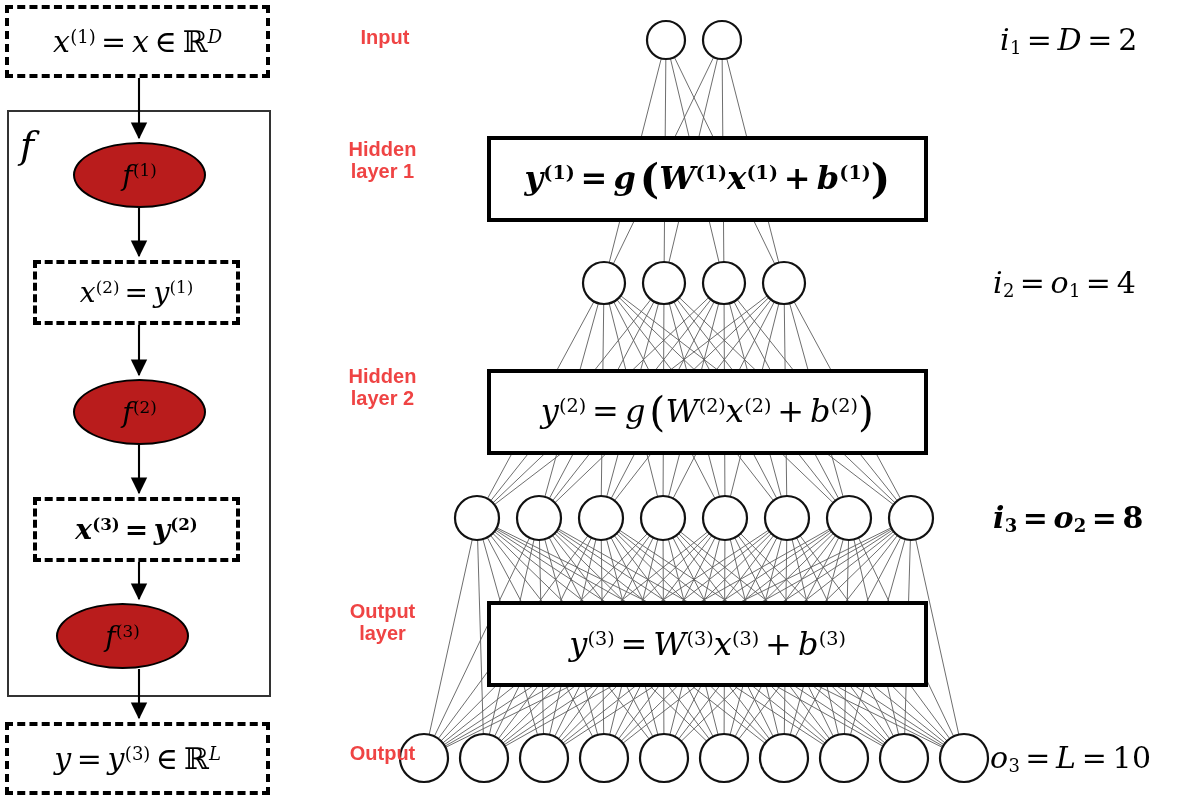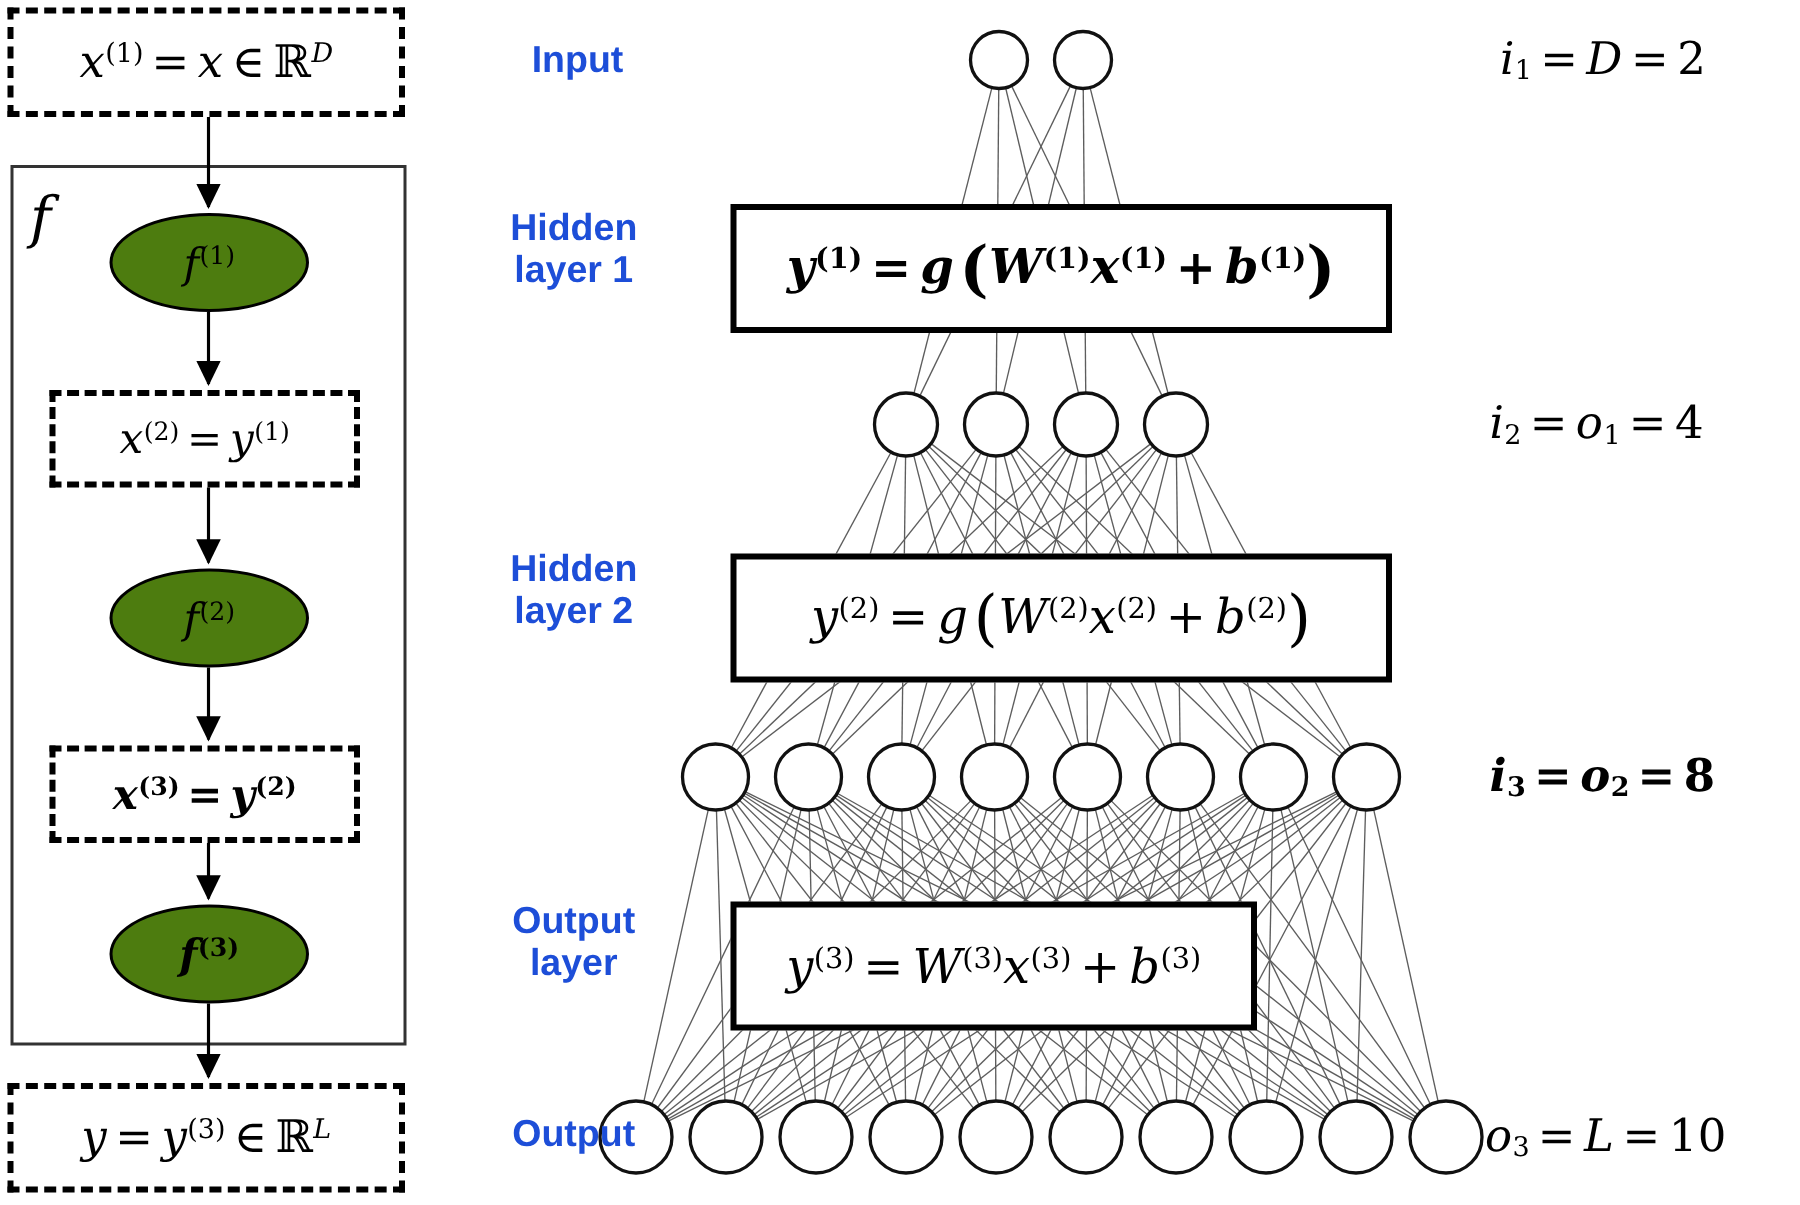--- a/index.html
+++ b/index.html
@@ -22,21 +22,21 @@
   .fcontainer{
     position:absolute;z-index:2;background:#fff;
     border:2.5px solid #333;box-sizing:border-box;
   }
   .flabel{
     position:absolute;z-index:4;
     font-family:"DejaVu Serif",serif;font-style:italic;
     font-size:38px;line-height:1;
   }
   .ellipse{
-    position:absolute;z-index:3;background:#4d7c0f;
+    position:absolute;z-index:3;background:#b91c1c;
     border:2px solid #000;border-radius:50%;
     display:flex;align-items:center;justify-content:center;
     box-sizing:border-box;
   }
 
   
   .math{
     font-family:"DejaVu Serif",serif;font-style:italic;
     white-space:nowrap;letter-spacing:.3px;
   }
@@ -47,21 +47,21 @@
   .math .paren{font-style:normal;font-size:1.28em;vertical-align:-.10em;}
   .math .bb{font-style:normal;font-family:"DejaVu Serif",serif;}
   .m28{font-size:28px;}
   .m30{font-size:30px;}
   .m32{font-size:32px;}
 
   
   .caption{
     position:absolute;z-index:4;
     font-family:"Liberation Sans",sans-serif;font-weight:bold;
-    font-size:25px;line-height:1.12;text-align:center;color:#1d4ed8;
+    font-size:20px;line-height:1.12;text-align:center;color:#ef4444;
   }
 
   
   .fbox{
     position:absolute;z-index:3;background:#fff;
     border:4px solid #000;box-sizing:border-box;
     display:flex;align-items:center;justify-content:center;
   }
 
   
@@ -250,21 +250,21 @@
       <i>f</i><sup>(2)</sup>
     </span>
   </div>
 
   <div class="dbox" style="left:33px;top:497px;width:207px;height:65px;font-weight:bold;">
     <span class="math m28">
       <i>x</i><sup>(3)</sup><span class="op">=</span><i>y</i><sup>(2)</sup>
     </span>
   </div>
 
-  <div class="ellipse" style="left:73px;top:603px;width:133px;height:66px;font-weight:bold;">
+  <div class="ellipse" style="left:56px;top:603px;width:133px;height:66px;">
     <span class="math m28">
       <i>f</i><sup>(3)</sup>
     </span>
   </div>
 
   <div class="dbox" style="left:5px;top:722px;width:265px;height:73px;">
     <span class="math m30">
       <i>y</i><span class="op">=</span><i>y</i><sup>(3)</sup><span class="op">∈</span><span class="bb">ℝ</span><sup><i style="font-style:italic">L</i></sup>
     </span>
   </div>
@@ -313,21 +313,21 @@
       <i>y</i><sup>(1)</sup><span class="op">=</span><i>g</i> <span class="paren">(</span><i>W</i><sup>(1)</sup><i>x</i><sup>(1)</sup><span class="op">+</span><i>b</i><sup>(1)</sup><span class="paren">)</span>
     </span>
   </div>
 
   <div class="fbox" style="left:487px;top:369px;width:441px;height:86px;">
     <span class="math m32">
       <i>y</i><sup>(2)</sup><span class="op">=</span><i>g</i> <span class="paren">(</span><i>W</i><sup>(2)</sup><i>x</i><sup>(2)</sup><span class="op">+</span><i>b</i><sup>(2)</sup><span class="paren">)</span>
     </span>
   </div>
 
-  <div class="fbox" style="left:487px;top:601px;width:351px;height:86px;">
+  <div class="fbox" style="left:487px;top:601px;width:441px;height:86px;">
     <span class="math m32">
       <i>y</i><sup>(3)</sup><span class="op">=</span><i>W</i><sup>(3)</sup><i>x</i><sup>(3)</sup><span class="op">+</span><i>b</i><sup>(3)</sup>
     </span>
   </div>
 
   <div class="rnote" style="left:1000px;top:22px;">
     <span class="math m30">
       <i>i</i><sub>1</sub><span class="op">=</span><i>D</i><span class="op">=</span><span class="up">2</span>
     </span>
   </div>

